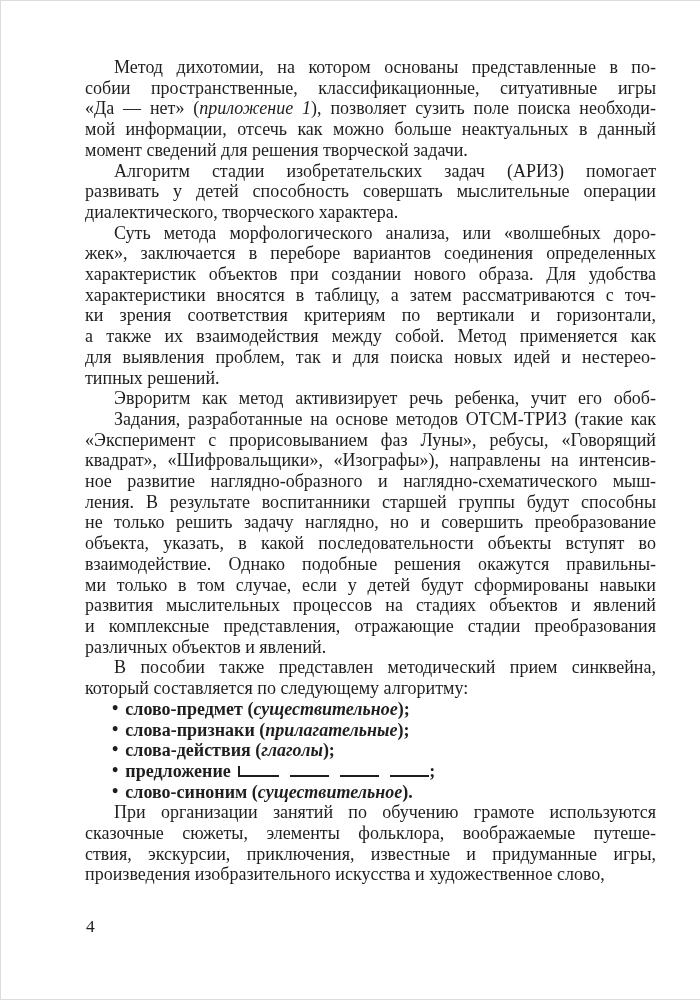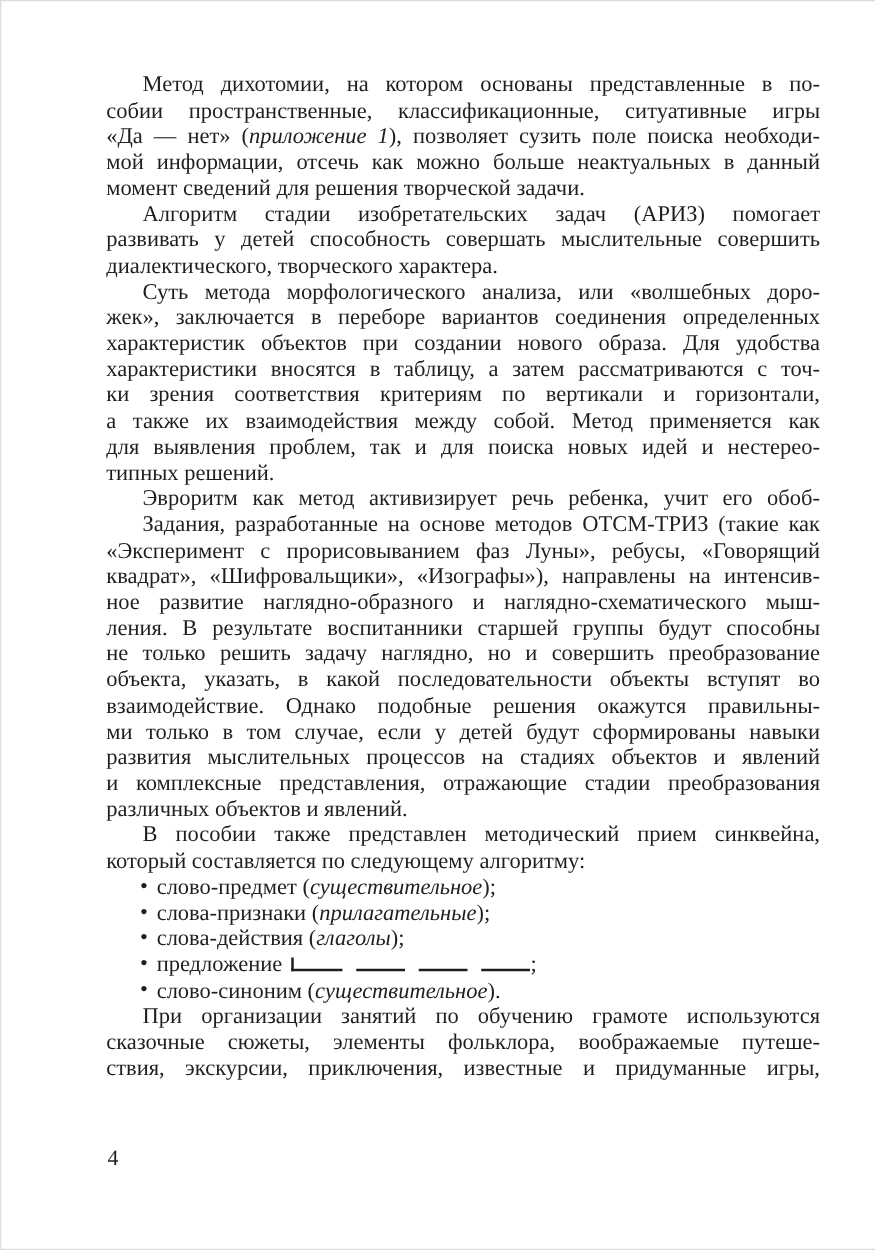--- a/index.html
+++ b/index.html
@@ -33,20 +33,21 @@
   .line.first {
     text-indent: 29px;
   }
   .line.last {
     text-align-last: left;
   }
   .line.bullet {
     padding-left: 27px;
     text-align: left;
     text-align-last: left;
+    font-weight: bold;
   }
   .line .dot {
     display: inline-block;
     margin-right: 7px;
     transform: translateY(-1px);
   }
   .scheme-seg {
     display: inline-block;
     width: 39px;
     height: 9px;
@@ -70,21 +71,21 @@
 <body>
 
 <div class="page">
   <div class="text-block">
       <div class="line first">Метод дихотомии, на котором основаны представленные в по-</div>
       <div class="line">собии пространственные, классификационные, ситуативные игры</div>
       <div class="line">«Да — нет» (<i>приложение 1</i>), позволяет сузить поле поиска необходи-</div>
       <div class="line">мой информации, отсечь как можно больше неактуальных в данный</div>
       <div class="line last">момент сведений для решения творческой задачи.</div>
       <div class="line first">Алгоритм стадии изобретательских задач (АРИЗ) помогает</div>
-      <div class="line">развивать у детей способность совершать мыслительные совершить</div>
+      <div class="line">развивать у детей способность совершать мыслительные операции</div>
       <div class="line last">диалектического, творческого характера.</div>
       <div class="line first">Суть метода морфологического анализа, или «волшебных доро-</div>
       <div class="line">жек», заключается в переборе вариантов соединения определенных</div>
       <div class="line">характеристик объектов при создании нового образа. Для удобства</div>
       <div class="line">характеристики вносятся в таблицу, а затем рассматриваются с точ-</div>
       <div class="line">ки зрения соответствия критериям по вертикали и горизонтали,</div>
       <div class="line">а также их взаимодействия между собой. Метод применяется как</div>
       <div class="line">для выявления проблем, так и для поиска новых идей и нестерео-</div>
       <div class="line last">типных решений.</div>
       <div class="line first">Эвроритм как метод активизирует речь ребенка, учит его обоб-</div>
@@ -103,15 +104,16 @@
       <div class="line first">В пособии также представлен методический прием синквейна,</div>
       <div class="line last">который составляется по следующему алгоритму:</div>
       <div class="line bullet last"><span class="dot">•</span>слово-предмет (<i>существительное</i>);</div>
       <div class="line bullet last"><span class="dot">•</span>слова-признаки (<i>прилагательные</i>);</div>
       <div class="line bullet last"><span class="dot">•</span>слова-действия (<i>глаголы</i>);</div>
       <div class="line bullet last"><span class="dot">•</span>предложение <span class="scheme-seg first"></span><span class="scheme-seg"></span><span class="scheme-seg"></span><span class="scheme-seg"></span>;</div>
       <div class="line bullet last"><span class="dot">•</span>слово-синоним (<i>существительное</i>).</div>
       <div class="line first">При организации занятий по обучению грамоте используются</div>
       <div class="line">сказочные сюжеты, элементы фольклора, воображаемые путеше-</div>
       <div class="line">ствия, экскурсии, приключения, известные и придуманные игры,</div>
+      <div class="line last">произведения изобразительного искусства и художественное слово,</div>
     </div>
   <div class="page-number">4</div>
 </div>
 
 </body></html>

